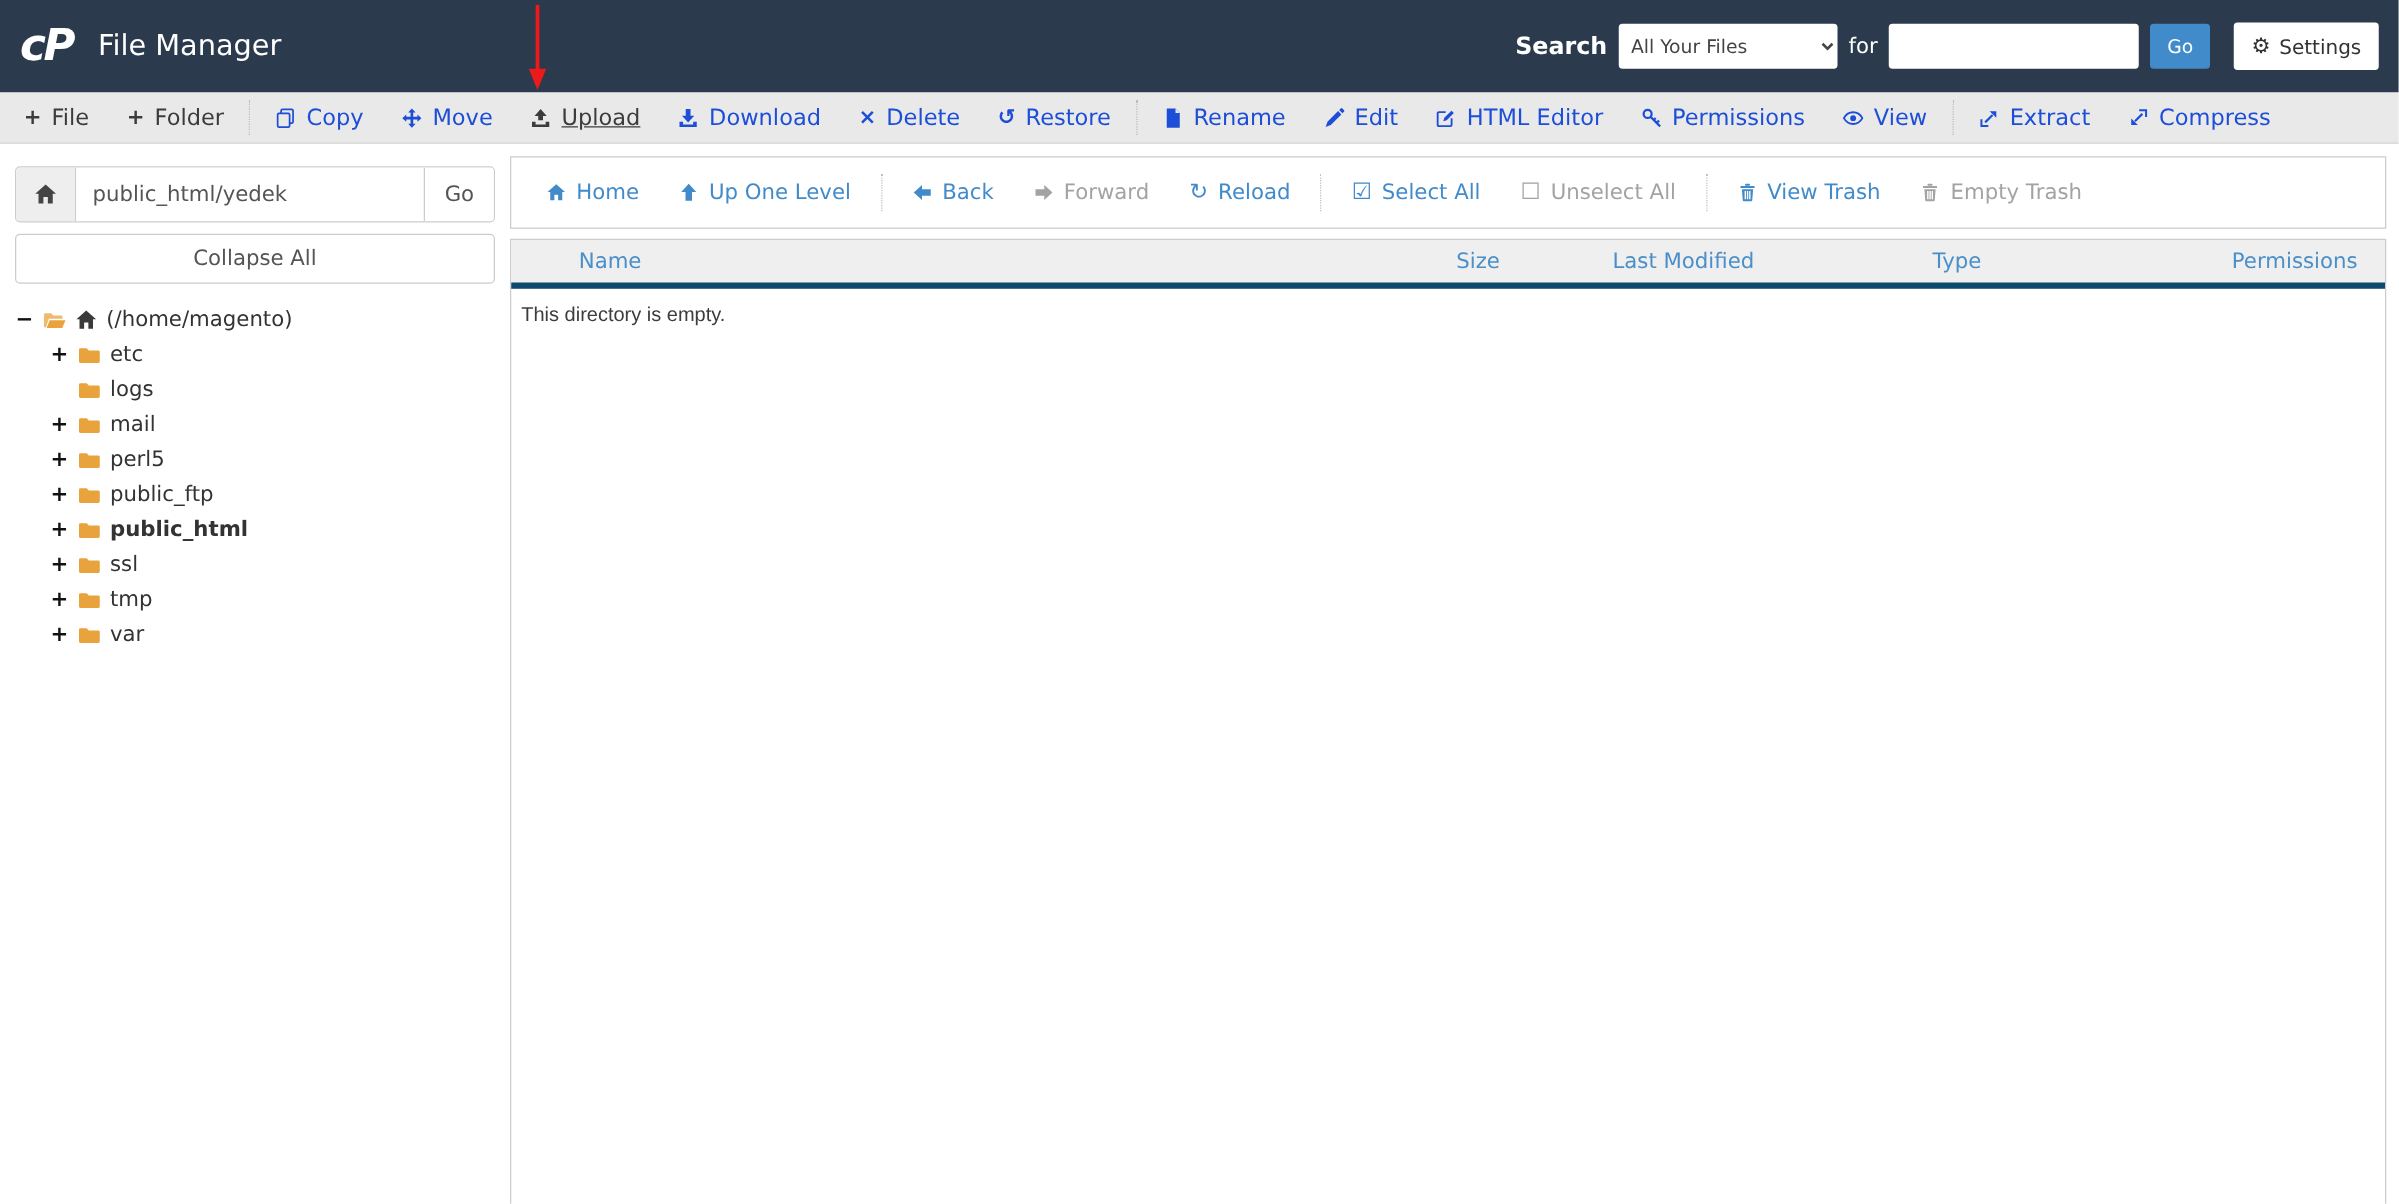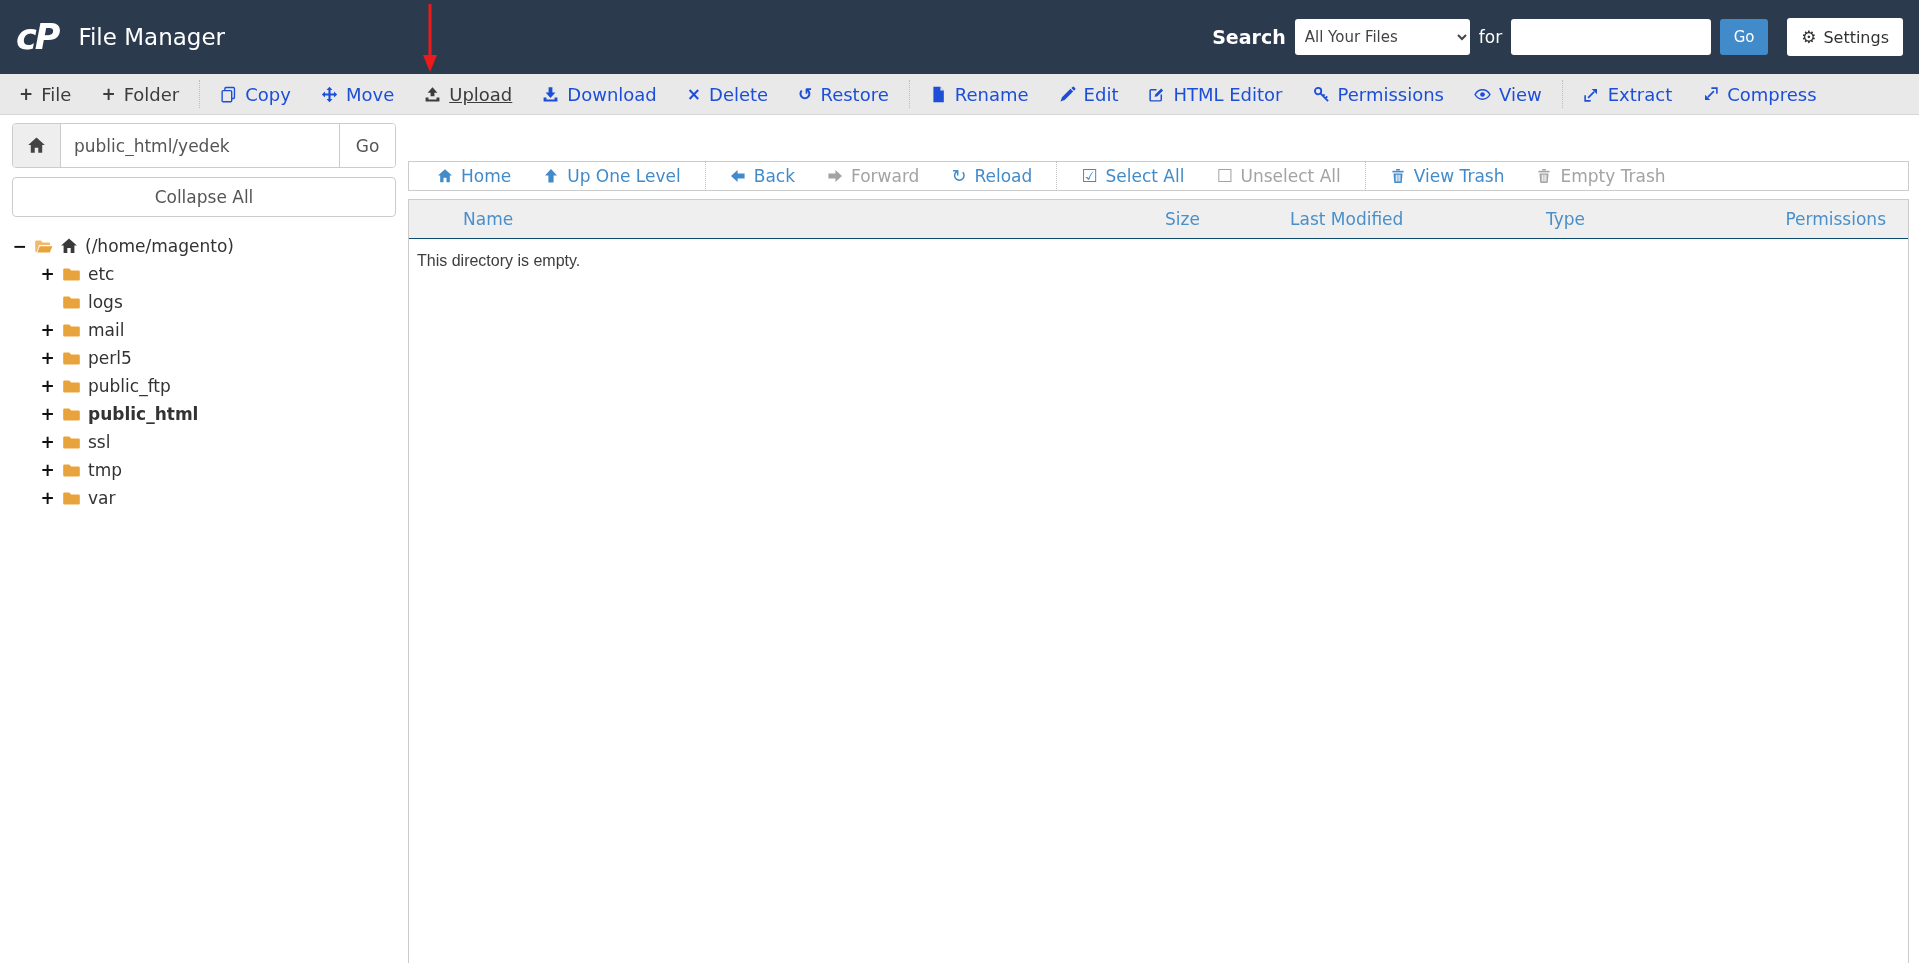--- a/index.html
+++ b/index.html
@@ -61,21 +61,21 @@
   .tb-item.disabled { color: #1d4ed8; cursor: default; }
   .tb-item.underlined .tb-label { text-decoration: underline; }
   .tb-glyph { font-weight: 900; font-size: 17px; line-height: 1; }
   .tb-sep { border-left: 1px dotted #bdbdbd; height: 28px; margin: 0 5px; }
 
   
   .annotation-arrow { position: absolute; left: 420px; top: 4px; width: 20px; height: 70px; z-index: 50; pointer-events: none; }
 
   
   .content { display: flex; align-items: flex-start; }
-  .sidebar { width: 408px; flex: none; padding: 8px 12px; }
+  .sidebar { width: 408px; flex: none; padding: 18px 12px; }
   .path-group {
     display: flex; height: 45px; border: 1px solid #ccc; border-radius: 4px;
     overflow: hidden; background: #fff;
   }
   .home-btn {
     width: 48px; background: #eee; border-right: 1px solid #ccc;
     display: flex; align-items: center; justify-content: center; color: #444; cursor: pointer;
   }
   .home-btn svg { width: 19px; height: 19px; }
   .path-input {
@@ -98,36 +98,36 @@
   .tree-row .folder-glyph { color: #e9a33c; flex: none; }
   .tree-row .folder-glyph svg { width: 19px; height: 19px; }
   .tree-row .house-glyph { color: #3a3a3a; flex: none; }
   .tree-row .house-glyph svg { width: 18px; height: 18px; }
   .tree-row .tlabel { white-space: nowrap; }
   .tree-row.bold .tlabel { font-weight: 700; }
 
   
   .main { flex: 1; padding: 10px 10px 0 0; }
   .nav-toolbar {
-    border: 1px solid #ccc; background: #fff; height: 30px;
-    display: flex; align-items: center; font-size: 17px; padding: 0 12px; margin-top: 36px;
+    border: 1px solid #ccc; background: #fff; height: 58px;
+    display: flex; align-items: center; font-size: 17px; padding: 0 12px;
   }
   .nav-item { display: flex; align-items: center; gap: 8px; padding: 0 16px; color: #428bca; cursor: pointer; white-space: nowrap; }
   .nav-item.disabled { color: #a3a3a3; cursor: default; }
   .nav-glyph { font-size: 18px; line-height: 1; }
   .nav-item .icon svg { width: 16px; height: 16px; }
   .nav-sep { border-left: 1px dotted #c0c0c0; height: 30px; margin: 0 8px; }
   .rot-left  { transform: rotate(-90deg); }
   .rot-right { transform: rotate(90deg); }
 
   .file-panel { margin-top: 8px; border: 1px solid #ccc; background: #fff; height: 795px; }
   .table-header {
     display: grid; grid-template-columns: 1fr 125px 256px 222px 140px;
     background: #efefef; height: 39px; align-items: center;
-    color: #4a8fca; font-size: 17px; border-bottom: 1px solid #0c4a6e;
+    color: #4a8fca; font-size: 17px; border-bottom: 5px solid #0c4a6e;
   }
   .th { cursor: pointer; white-space: nowrap; }
   .th-name { padding-left: 54px; }
   .th-permissions { text-align: right; padding-right: 22px; }
   .empty-message {
     padding: 13px 0 0 8px; font-family: "Liberation Sans", sans-serif;
     font-size: 16px; color: #3c3c3c;
   }
 </style>
 </head>

